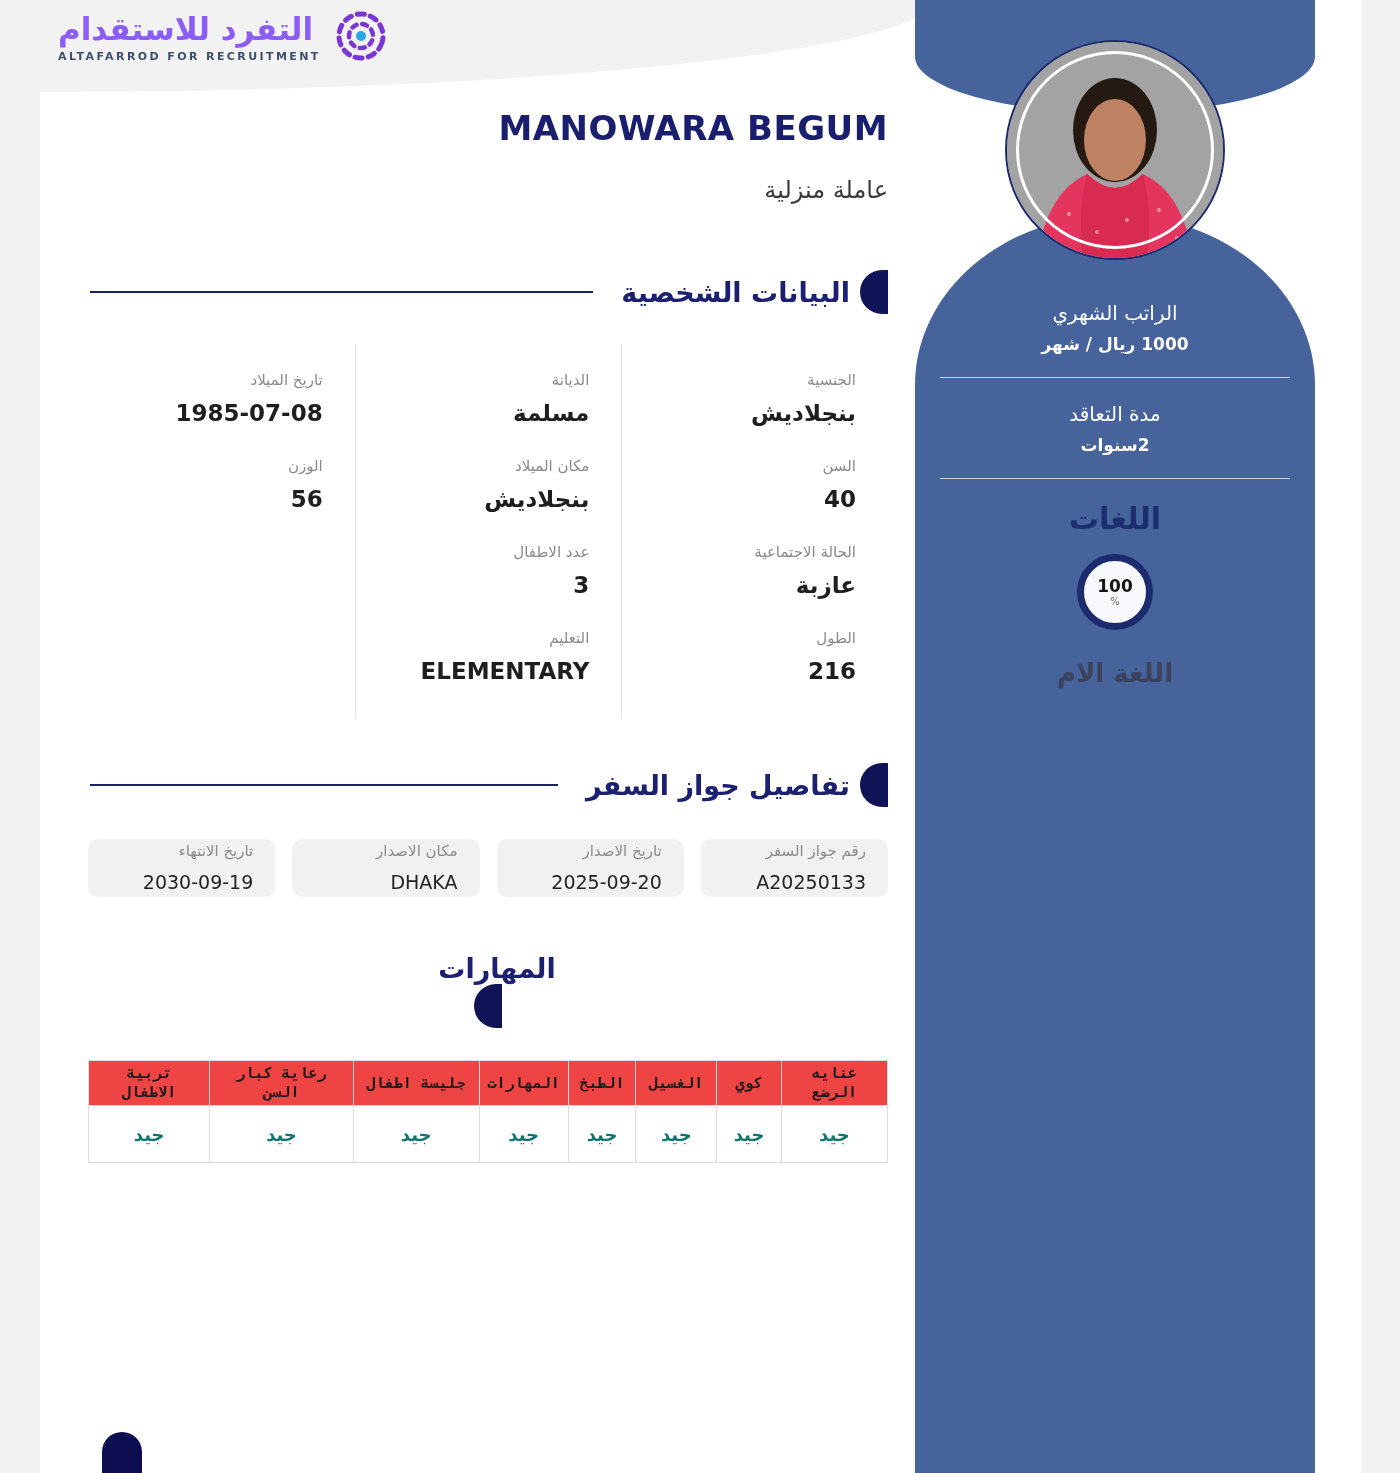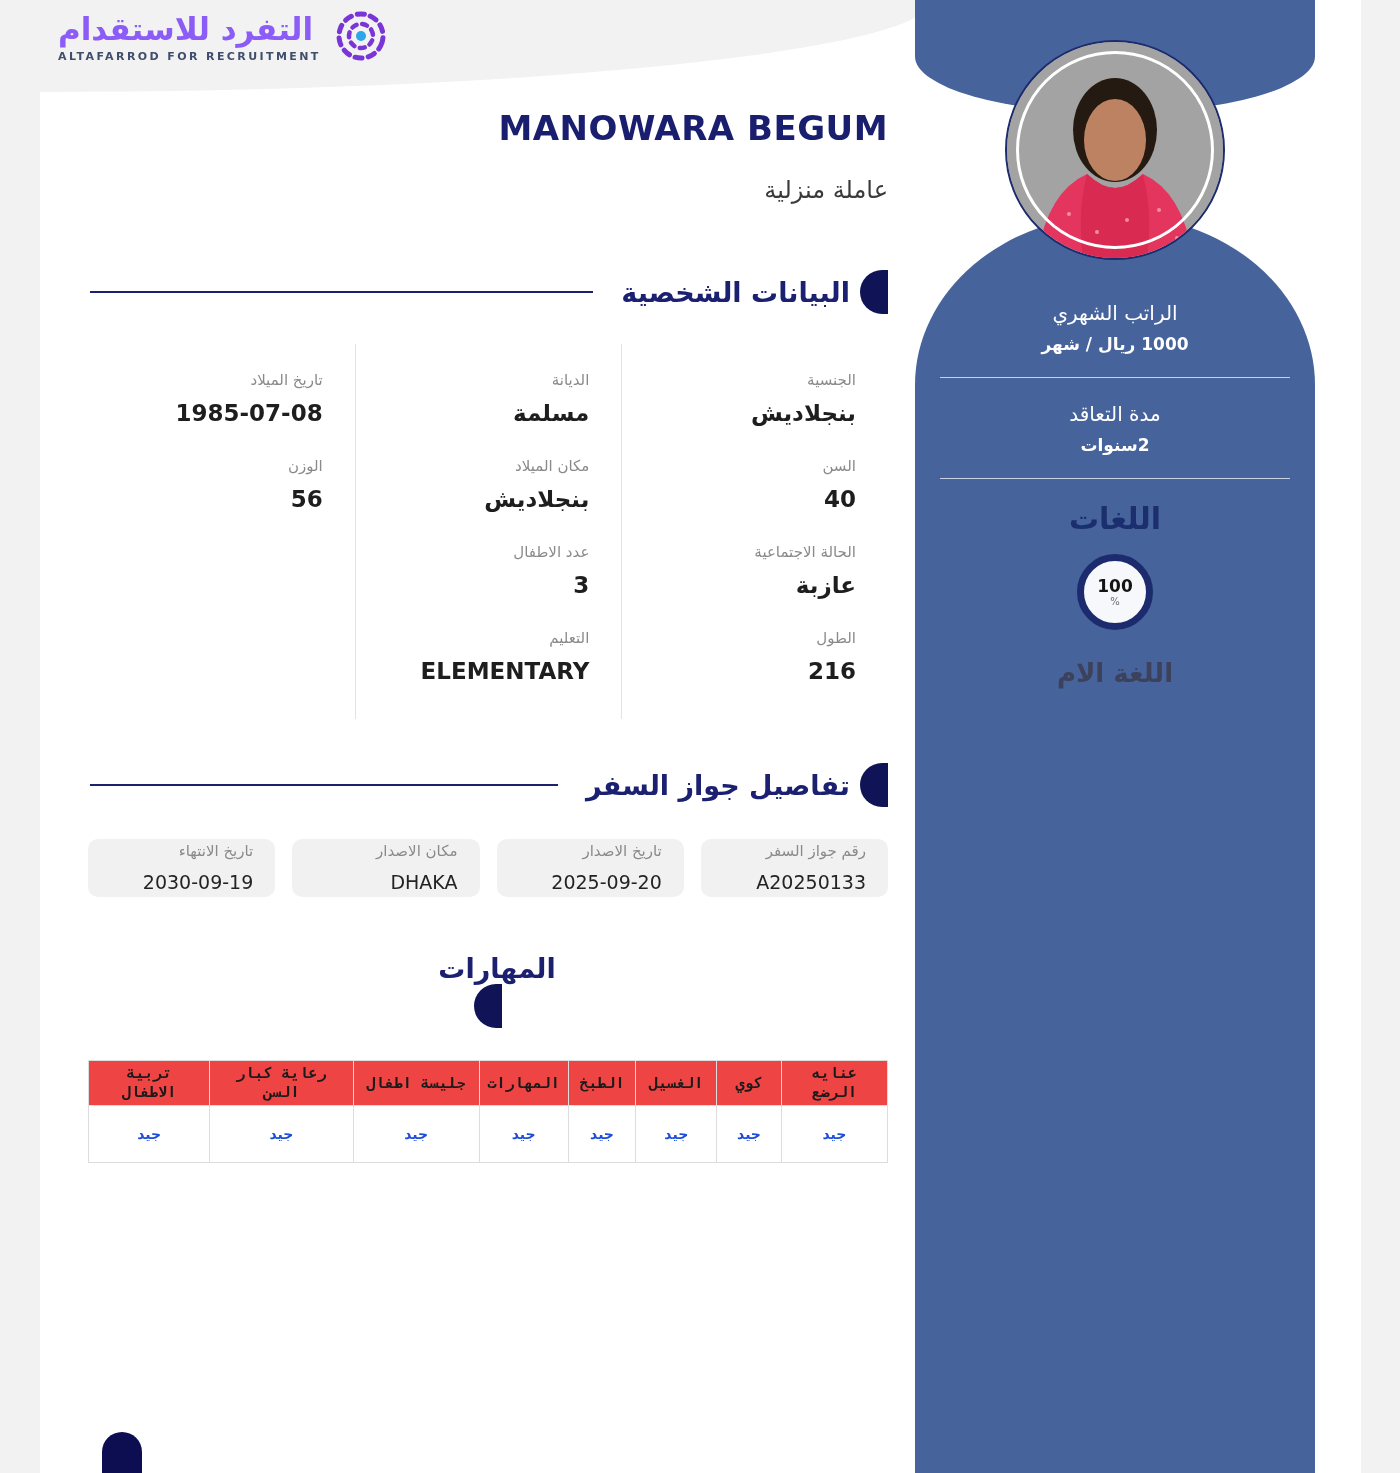--- a/index.html
+++ b/index.html
@@ -42,21 +42,21 @@
   .f-value{font-size:23px;font-weight:700;color:#1e1e1e;}
   
   .cards{margin-top:32px;display:grid;grid-template-columns:1fr 1fr 1fr 1fr;gap:17px;}
   .pcard{background:#f1f1f2;border-radius:10px;padding:3px 22px;min-height:52px;}
   .c-label{font-size:15px;color:#8a8a8a;margin-bottom:11px;}
   .c-value{font-size:19px;font-weight:500;color:#232323;}
   
   .skills-table{margin-top:32px;width:100%;border-collapse:collapse;direction:rtl;}
   .skills-table th,.skills-table td{border:1px solid #dddddd;text-align:center;}
   .skills-table th{background:#ef4444;height:44px;font-size:15px;font-weight:700;color:#1a1a1a;padding:0 6px;font-family:Liberation Mono, monospace;}
-  .skills-table td{height:54px;font-size:14px;font-weight:700;color:#1d4ed8;}
+  .skills-table td{height:54px;font-size:18px;font-weight:700;color:#0f766e;}
   
   .sb-top{position:absolute;left:915px;top:0;width:400px;height:113px;background:#46639c;border-radius:0 0 50% 50%;}
   .sb-main{
     position:absolute;left:915px;top:215px;width:400px;height:1258px;background:#46639c;
     border-radius:200px 200px 0 0 / 170px 170px 0 0;text-align:center;direction:rtl;
   }
   .sb-inner{padding-top:86px;}
   .sb-label{font-size:20px;color:#ffffff;}
   .sb-value{font-size:17px;font-weight:700;color:#ffffff;margin-top:9px;}
   .sb-hr{width:350px;margin:23px auto 0 auto;border:none;border-top:1px solid rgba(255,255,255,.7);}

